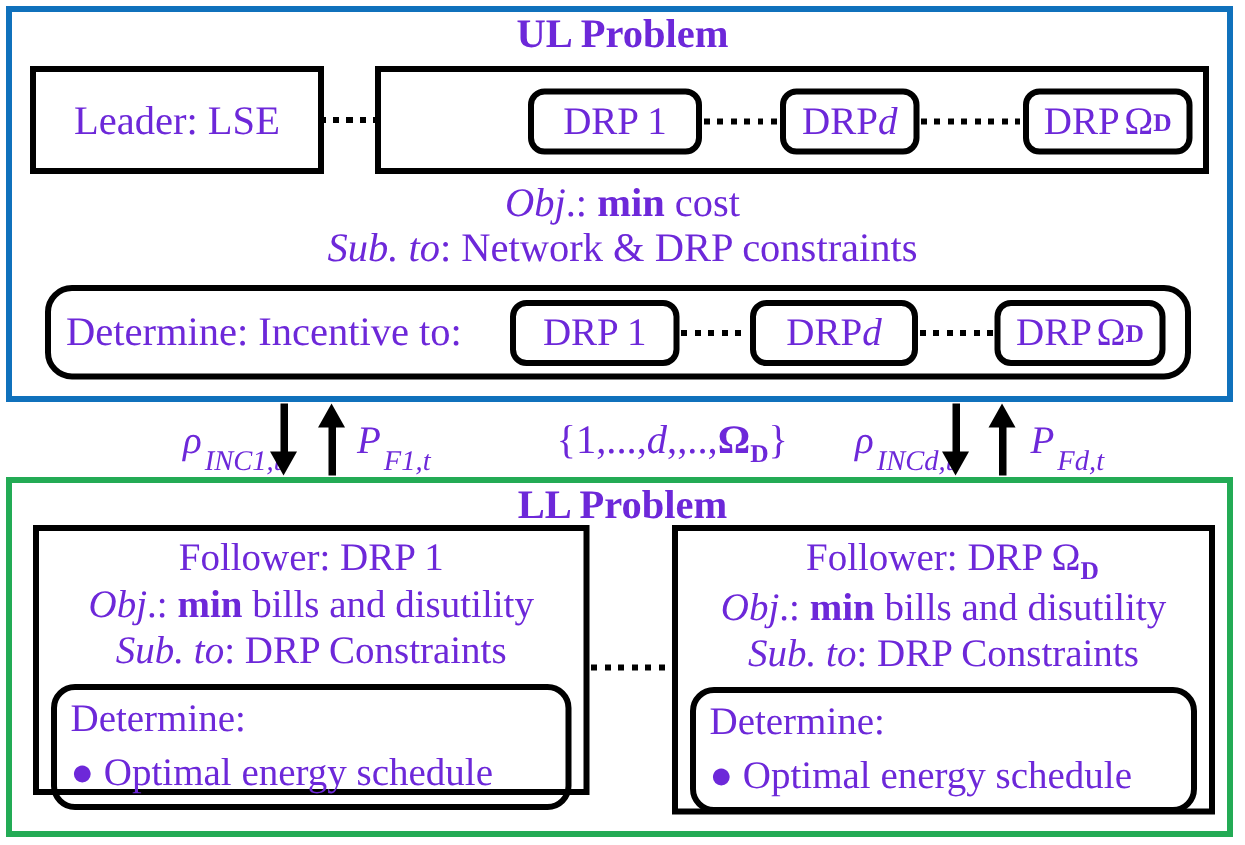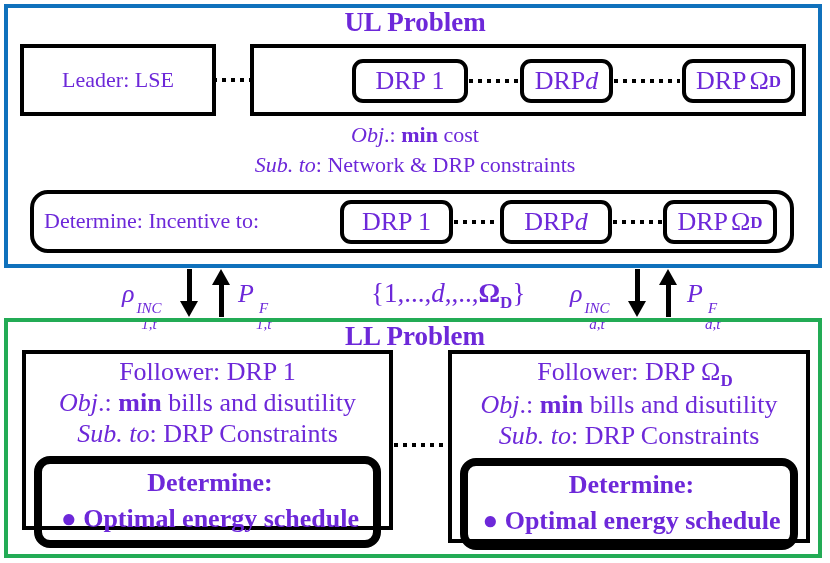--- a/index.html
+++ b/index.html
@@ -7,47 +7,47 @@
   #stage {
     position:relative; width:830px; height:563px; background:#ffffff;
     font-family:"Liberation Serif","DejaVu Serif",serif; color:#6d28d9;
     overflow:hidden;
   }
   .abs { position:absolute; }
   .frame { border:4px solid #000; background:#fff; }
   .ul-frame { left:4px; top:4px; width:818px; height:264px; border:4px solid #1071BC; }
   .ll-frame { left:4px; top:318px; width:818px; height:240px; border:4px solid #23AB55; }
   .big-title { left:0; width:830px; text-align:center; font-weight:bold; font-size:27px; line-height:30px; }
-  .txt { font-size:22px; line-height:30px; white-space:nowrap; }
+  .txt { font-size:27px; line-height:30px; white-space:nowrap; }
   .center-line { left:0; width:830px; text-align:center; }
   .it { font-style:italic; }
   .b { font-weight:bold; }
   .flexc { display:flex; align-items:center; justify-content:center; }
   .rbox { border:4px solid #000; border-radius:11px; background:#fff; font-size:26px; white-space:nowrap; }
   .omsub { font-size:17px; font-weight:bold; vertical-align:-6px; line-height:1; }
   .dots { height:4px; background:repeating-linear-gradient(90deg,#000 0 4px,transparent 4px 9px); }
   
   .arr { width:18px; height:48px; }
   .arr .shaft { position:absolute; left:7px; width:5px; background:#000; }
   .arr.down .shaft { top:0; height:33px; }
   .arr.down .head { position:absolute; top:32px; left:0; width:0; height:0;
     border-left:9px solid transparent; border-right:9px solid transparent; border-top:16px solid #000; }
   .arr.up .shaft { top:14px; height:34px; }
   .arr.up .head { position:absolute; top:0; left:0; width:0; height:0;
     border-left:9px solid transparent; border-right:9px solid transparent; border-bottom:16px solid #000; }
   
   .math { font-size:26px; font-style:italic; white-space:nowrap; line-height:1; }
-  .scripts { display:inline-flex; flex-direction:column; align-items:center;
-    font-size:15px; line-height:1.05; vertical-align:-11px; margin-left:2px; font-style:italic; }
+  .scripts { display:inline-flex; flex-direction:row; align-items:flex-start;
+    font-size:19px; line-height:1.05; vertical-align:-11px; margin-left:2px; font-style:italic; }
   .setlbl { font-size:27px; line-height:30px; white-space:nowrap; }
   
   .follower { border:4px solid #000; background:#fff; }
   .fl-line { text-align:center; font-size:26px; line-height:31px; white-space:nowrap; }
-  .det-box { margin:7px 8px 0 8px; border:8px solid #000000; border-radius:16px;
-    padding:1px 4px 3px 9px; text-align:center;font-weight:bold; }
+  .det-box { margin:7px 8px 0 8px; border:4px solid #000000; border-radius:16px;
+    padding:1px 4px 3px 9px; text-align:left; }
   .det-line { font-size:26px; line-height:36px; white-space:nowrap; }
 </style>
 </head>
 <body>
 
 <div id="stage">
 
   <div class="abs ul-frame"></div>
   <div class="abs big-title" style="top:7px;">UL Problem</div>
 

